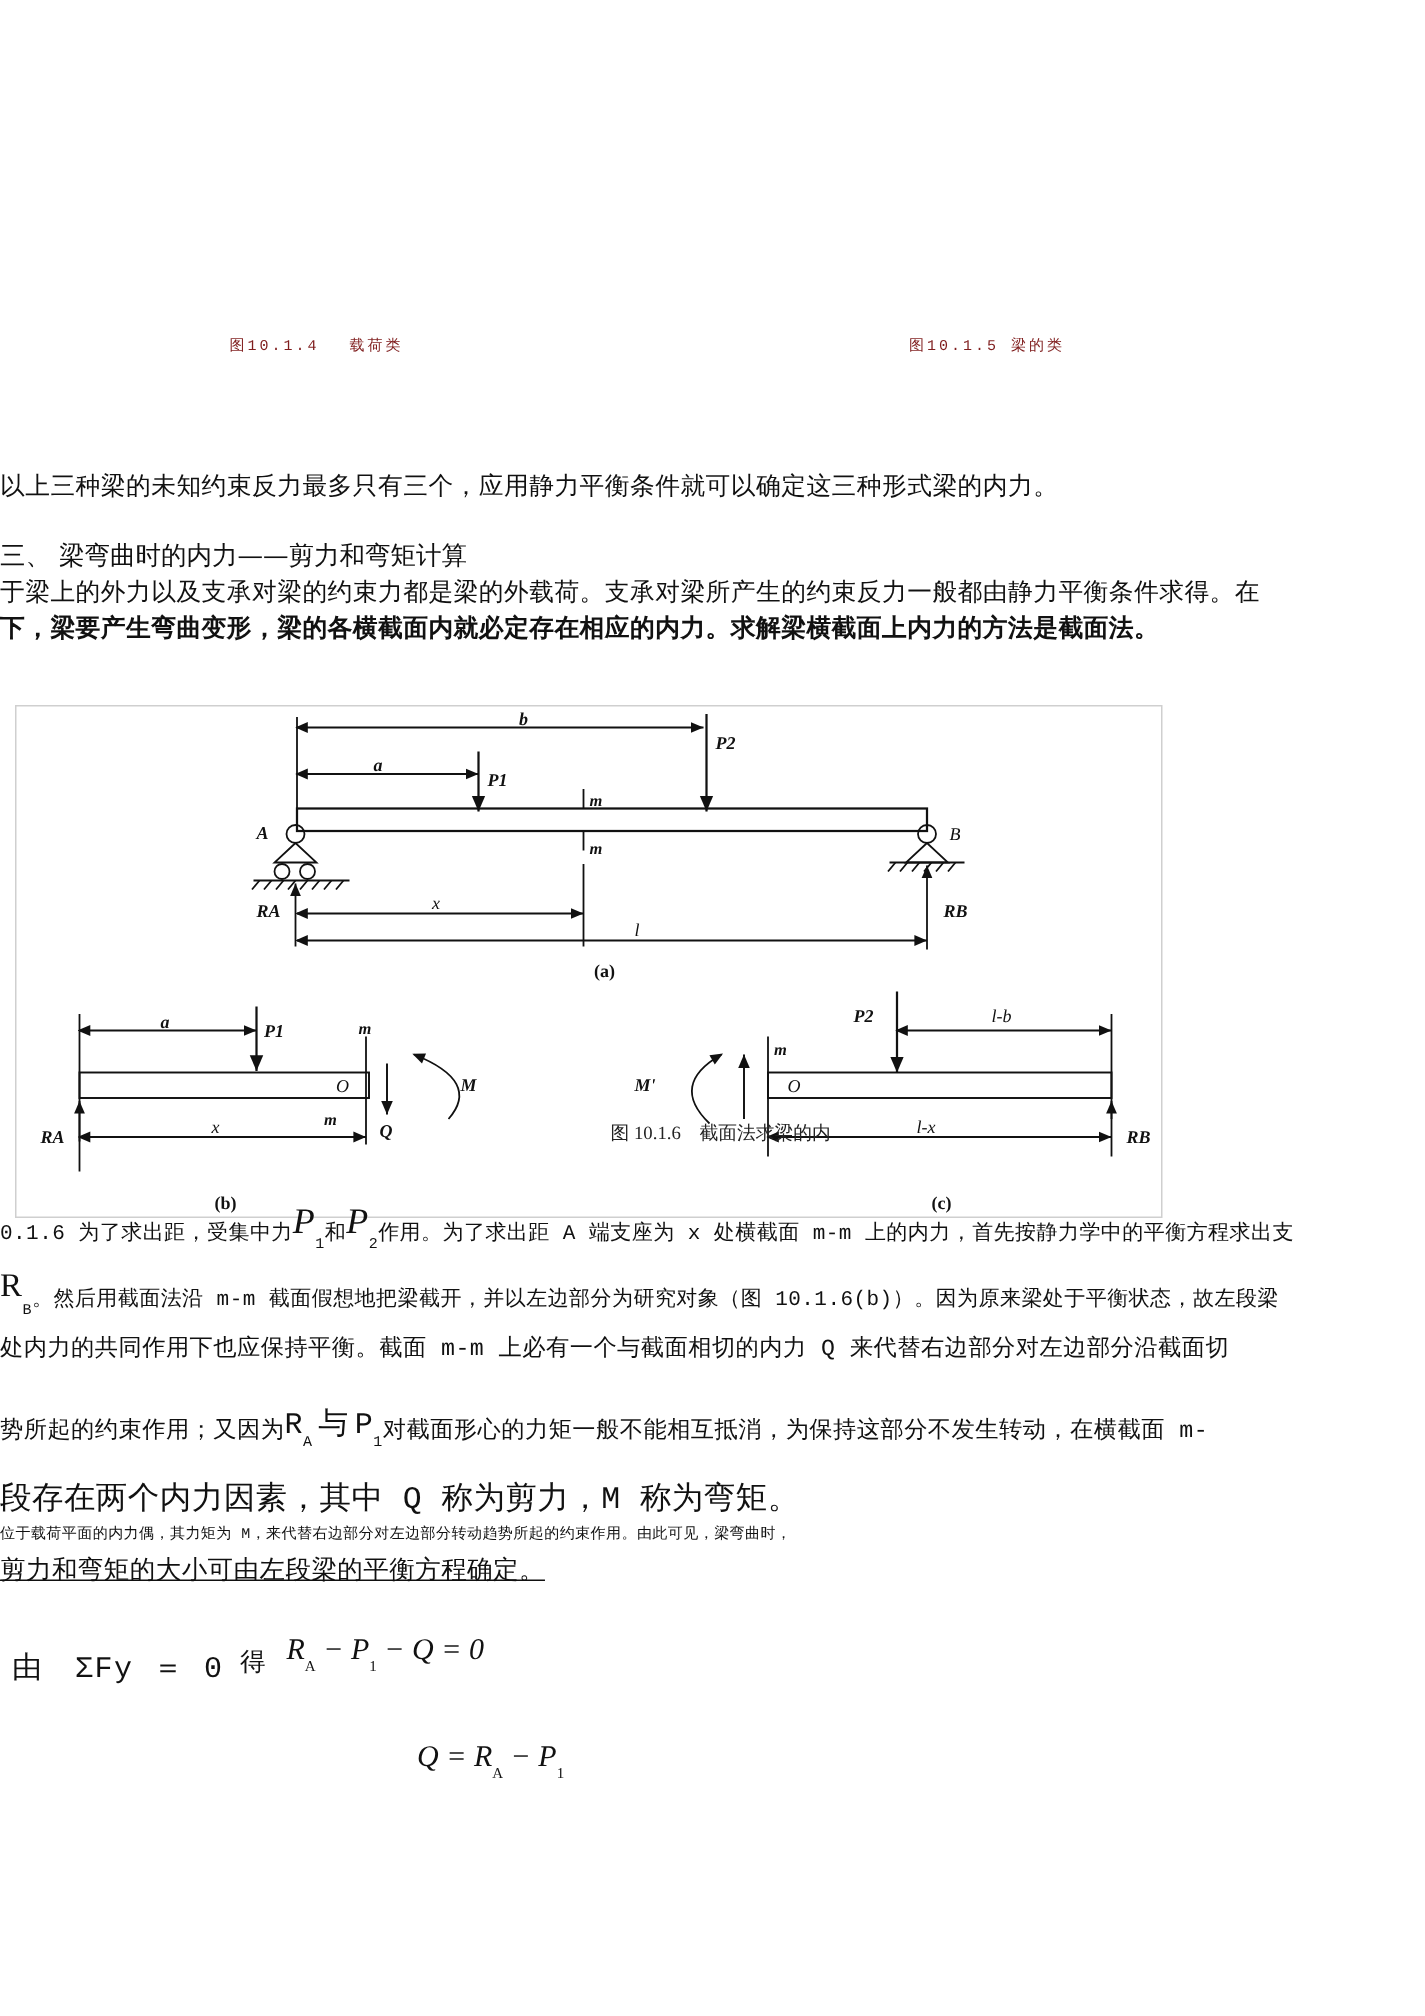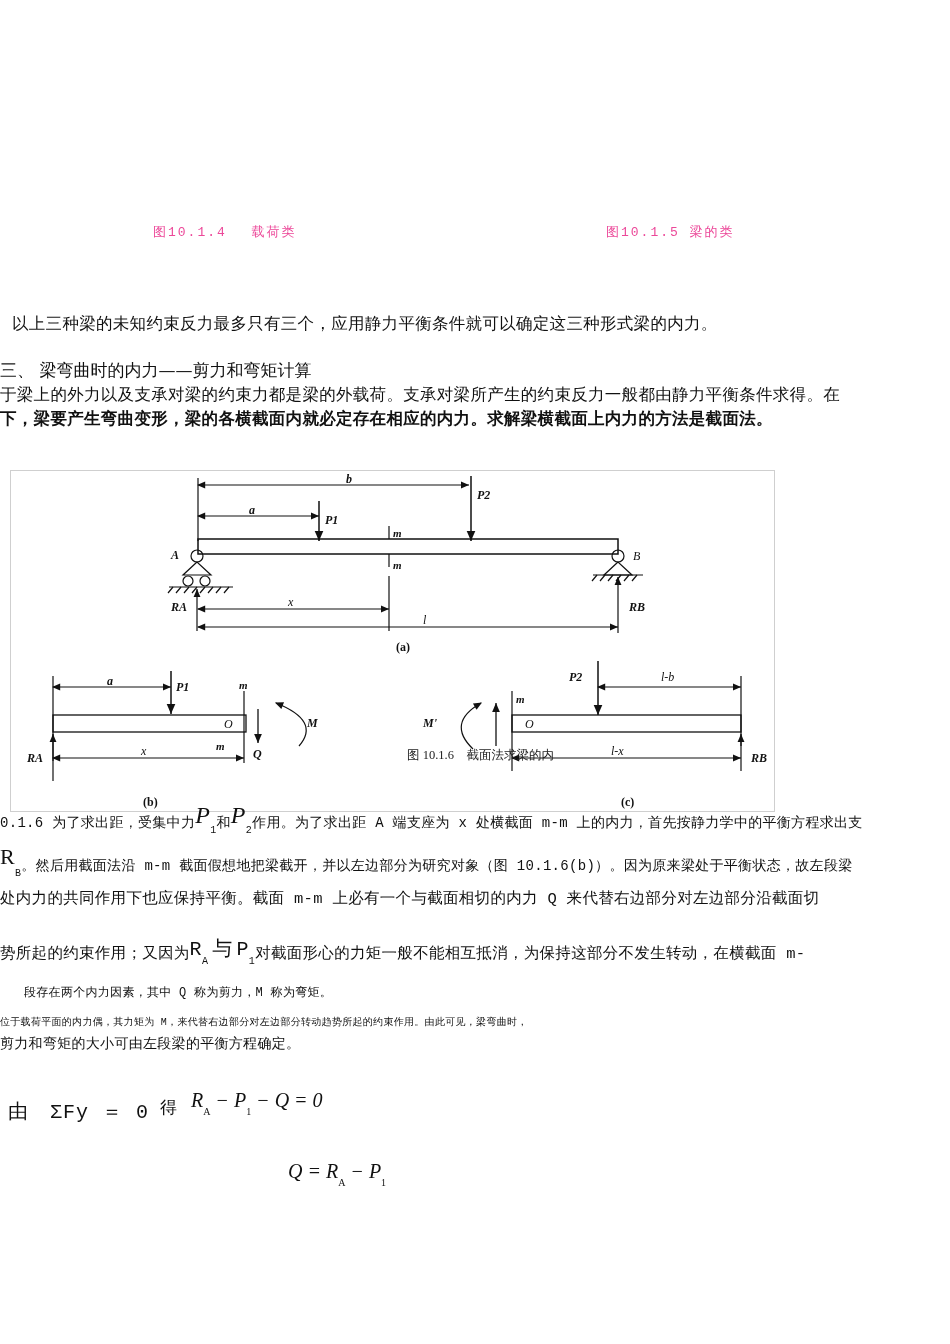--- a/index.html
+++ b/index.html
@@ -1,37 +1,37 @@
 <!DOCTYPE html>
 <html><head>
 <meta charset="utf-8">
 <style>
   html, body { margin: 0; padding: 0; background: #ffffff; }
   body { width: 950px; height: 1344px; position: relative; overflow: hidden;
          font-family: "DejaVu Serif", "Liberation Serif", serif; color: #111; }
   .abs { position: absolute; white-space: nowrap; }
-  .caption { font-size: 13px; letter-spacing: 2px; color: #ec4899; }
+  .caption { font-size: 10px; letter-spacing: 2px; color: #7f1d1d; }
   .para { font-size: 16.5px; letter-spacing: 0.3px; }
   .heading { font-size: 17px; }
   .mono { font-family: "Liberation Mono", "DejaVu Sans Mono", monospace; }
   .math { font-family: "Liberation Serif", "DejaVu Serif", serif; font-style: italic; font-size: 20px; }
   .sub { font-size: 10px; font-style: normal; position: relative; top: 8px; }
   .bigP { font-family: "Liberation Serif", serif; font-style: italic; font-size: 24px; position: relative; top: -4px; }
   .smallsub { font-size: 10px; position: relative; top: 6px; }
   .figbox { position: absolute; left: 10px; top: 470px; width: 763px; height: 340px;
             border: 1px solid #cfcfcf; background: #fff; }
   svg text { font-family: "Liberation Serif", "DejaVu Serif", serif; }
 </style>
 </head>
 <body>
 
 <div class="abs caption mono" style="left:153px; top:223px;">图10.1.4　 载荷类</div>
 <div class="abs caption mono" style="left:606px; top:223px;">图10.1.5 梁的类</div>
 
-<div class="abs para" style="left:12px; top:313px;">以上三种梁的未知约束反力最多只有三个，应用静力平衡条件就可以确定这三种形式梁的内力。</div>
+<div class="abs para" style="left:0px; top:313px;">以上三种梁的未知约束反力最多只有三个，应用静力平衡条件就可以确定这三种形式梁的内力。</div>
 
 <div class="abs heading" style="left:0px; top:359px;">三、 梁弯曲时的内力——剪力和弯矩计算</div>
 <div class="abs para" style="left:0px; top:384px;">于梁上的外力以及支承对梁的约束力都是梁的外载荷。支承对梁所产生的约束反力一般都由静力平衡条件求得。在</div>
 <div class="abs para" style="left:0px; top:408px;font-weight:bold;">下，梁要产生弯曲变形，梁的各横截面内就必定存在相应的内力。求解梁横截面上内力的方法是截面法。</div>
 
 <div class="figbox">
   <svg width="763" height="340" viewBox="0 0 763 340">
     <defs>
       <marker id="arr" markerWidth="8" markerHeight="8" refX="7" refY="4" orient="auto">
         <path d="M0,1 L7,4 L0,7 Z" fill="#111"></path>
@@ -147,24 +147,24 @@
   <span style="font-size:22px; font-family:'Liberation Serif',serif; position:relative; top:-6px;">R</span><span class="smallsub">B</span><span>。然后用截面法沿 m-m 截面假想地把梁截开，并以左边部分为研究对象（图 10.1.6(b)）。因为原来梁处于平衡状态，故左段梁</span>
 </div>
 
 <div class="abs para mono" style="left:0px; top:888px; font-size:15.5px;">处内力的共同作用下也应保持平衡。截面 m-m 上必有一个与截面相切的内力 Q 来代替右边部分对左边部分沿截面切</div>
 
 <div class="abs para mono" style="left:0px; top:938px; font-size:15.5px;">
   <span>势所起的约束作用；又因为</span><span style="font-size:20px; position:relative; top:-3px;">R</span><span class="smallsub">A</span><span style="font-size:20px; position:relative; top:-3px; margin:0 4px;">与</span><span style="font-size:20px; position:relative; top:-3px;">P</span><span class="smallsub">1</span><span>对截面形心的力矩一般不能相互抵消，为保持这部分不发生转动，在横截面 m-</span>
 </div>
 
 <div class="abs para mono" style="left:0px; top:1015px; font-size:10px;text-align:center;">位于载荷平面的内力偶，其力矩为 M，来代替右边部分对左边部分转动趋势所起的约束作用。由此可见，梁弯曲时，</div>
-<div class="abs para mono" style="left:0px; top:984px; font-size:12px;margin-left:24px;">段存在两个内力因素，其中 Q 称为剪力，M 称为弯矩。</div>
-<div class="abs para mono" style="left:0px; top:1035px; font-size:14px;">剪力和弯矩的大小可由左段梁的平衡方程确定。</div>
+<div class="abs para mono" style="left:0px; top:984px; font-size:21px;">段存在两个内力因素，其中 Q 称为剪力，M 称为弯矩。</div>
+<div class="abs para mono" style="left:0px; top:1035px; font-size:17px;text-decoration:underline;">剪力和弯矩的大小可由左段梁的平衡方程确定。</div>
 
 <div class="abs mono" style="left:8px; top:1098px; font-size:20px; letter-spacing:1px;">由　ΣFy ＝ 0</div>
 <div class="abs" style="left:160px; top:1096px; font-size:17px;">得</div>
 <div class="abs math" style="left:191px; top:1089px;">
   <span>R</span><span class="sub">A</span><span> − P</span><span class="sub">1</span><span> − Q = 0</span>
 </div>
 
-<div class="abs math" style="left:288px; top:1160px;font-family:Liberation Serif, serif;">
+<div class="abs math" style="left:278px; top:1160px;font-family:Liberation Serif, serif;">
   <span>Q = R</span><span class="sub">A</span><span> − P</span><span class="sub">1</span>
 </div>
 
 </body></html>

